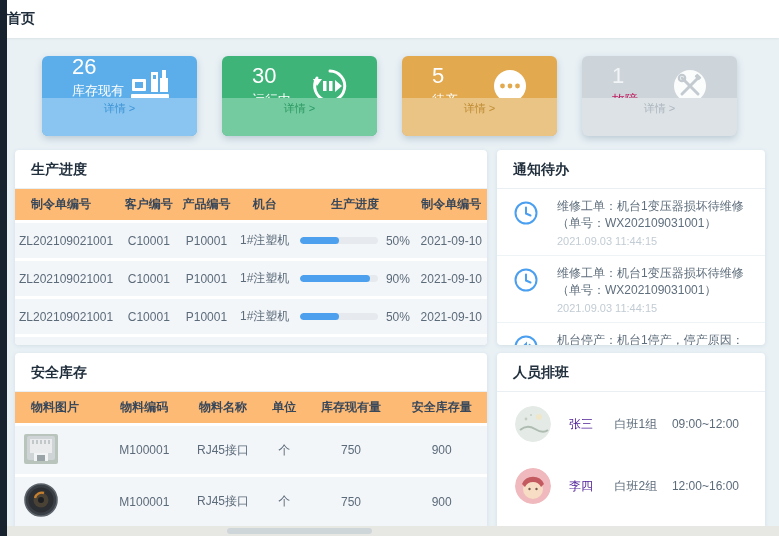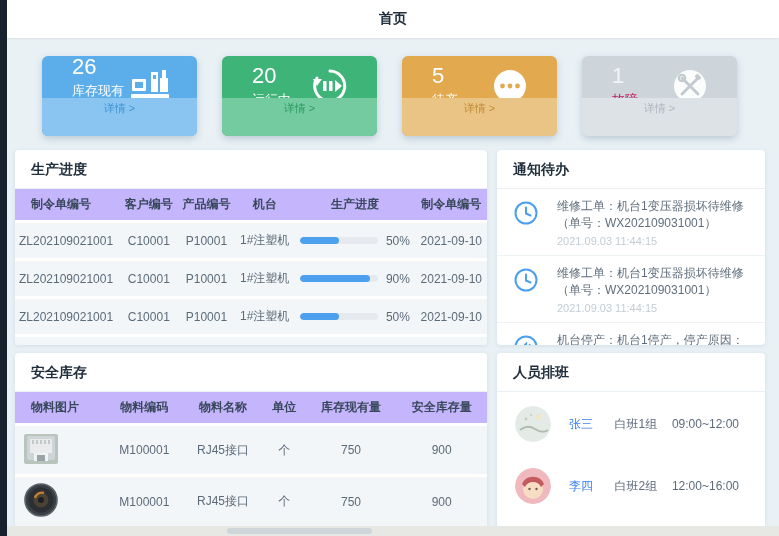--- a/index.html
+++ b/index.html
@@ -3,21 +3,21 @@
 <meta charset="utf-8">
 <style>
   * { margin:0; padding:0; box-sizing:border-box; }
   html,body { width:779px; height:536px; overflow:hidden;
     font-family:"Liberation Sans","DejaVu Sans",sans-serif; }
   body { position:relative; background:#e9f1f5; }
 
   .edge-strip { position:absolute; left:0; top:0; width:7px; height:536px; background:#18222e; z-index:5; }
 
   .topbar { position:absolute; left:7px; top:0; width:772px; height:38px; background:#ffffff;
-    display:flex; align-items:center; padding-left:0; box-shadow:0 1px 2px rgba(0,0,0,.06); z-index:4;justify-content:center; }
+    display:flex; align-items:center; padding-left:0; box-shadow:0 1px 2px rgba(0,0,0,.06); z-index:4; }
   .topbar .page-title { font-size:14px; font-weight:bold; color:#22303e; }
 
   .content { position:absolute; left:7px; top:38px; width:772px; height:488px; padding:16px 14px 0 8px; }
 
   
   .cards-row { display:flex; gap:25px; margin:2px 28px 14px 27px; }
   .stat-card { position:relative; flex:1; height:80px; border-radius:6px;
     box-shadow:0 3px 7px rgba(60,90,120,.25); color:#ffffff; overflow:hidden; cursor:pointer; }
   .stat-card .card-body { display:flex; align-items:center; justify-content:space-between;
     height:60px; padding:0 26px 0 30px; }
@@ -29,21 +29,21 @@
 
   
   .panels { display:grid; grid-template-columns:472px 268px; grid-template-rows:195px 176px;
     column-gap:10px; row-gap:8px; }
   .panel { background:#ffffff; border-radius:4px; box-shadow:0 1px 4px rgba(80,110,140,.14); overflow:hidden; }
   .panel-title { font-size:14px; font-weight:bold; color:#22303e; padding:11px 16px 9px;
     border-bottom:1px solid #e9eff3; }
 
   
   table { width:100%; border-collapse:separate; border-spacing:0 3px; font-size:12px; margin-top:-3px; }
-  thead th { background:#c4b5fd; color:#38475a; font-weight:bold; padding:7px 4px; text-align:center; white-space:nowrap; }
+  thead th { background:#fdba74; color:#38475a; font-weight:bold; padding:7px 4px; text-align:center; white-space:nowrap; }
   tbody td { background:#f3f6f9; color:#5c6b7a; padding:8px 4px; text-align:center; white-space:nowrap; }
   thead th:first-child, tbody td:first-child { text-align:left; padding-left:16px; }
   .prod-table tbody td { padding:9px 4px; }
 
   .progress-wrap { display:inline-flex; align-items:center; gap:8px; }
   .progress-track { width:78px; height:7px; border-radius:4px; background:#e6eaef; overflow:hidden; }
   .progress-fill { height:100%; border-radius:4px; background:#4da0ee; }
   .progress-label { color:#5c6b7a; font-size:12px; }
 
   .stock-table tbody td { padding:4px; }
@@ -52,21 +52,21 @@
   
   .notif-item { display:flex; gap:18px; padding:9px 14px 8px 16px; border-bottom:1px solid #eef3f6; }
   .notif-item:last-child { border-bottom:none; }
   .notif-icon { flex:0 0 26px; padding-top:2px; }
   .notif-text { font-size:12px; color:#5f6e7c; line-height:1.45; }
   .notif-time { font-size:11px; color:#c2ccd4; margin-top:2px; }
 
   
   .sched-row { display:flex; align-items:center; padding:8px 18px; }
   .sched-avatar { width:36px; height:36px; border-radius:50%; overflow:hidden; flex:0 0 36px; }
-  .sched-name { font-size:12px; color:#3b82f6; width:62px; margin-left:18px; }
+  .sched-name { font-size:12px; color:#4c1d95; width:62px; margin-left:18px; }
   .sched-shift { font-size:12px; color:#5c6b7a; width:78px; }
   .sched-time { font-size:12px; color:#5c6b7a; margin-left:auto; padding-right:8px; }
 
   .bottom-scroll { position:absolute; left:7px; bottom:0; width:772px; height:10px; background:#e7e7e4; z-index:6; }
   .bottom-scroll .thumb { position:absolute; left:220px; top:2px; width:145px; height:6px;
     border-radius:3px; background:#cfd6da; }
 </style>
 </head>
 <body>
 
@@ -97,21 +97,21 @@
             <rect x="33" y="3" width="4" height="8" fill="#fff"></rect>
           </svg>
         </div>
       </div>
       <div class="card-footer" style="background: rgb(137, 197, 240); color: rgb(63, 148, 214);">详情 &gt;</div>
     </div>
 
     <div class="stat-card" style="background: rgb(62, 180, 120);">
       <div class="card-body">
         <div>
-          <div class="num">20</div>
+          <div class="num">30</div>
           <div class="lbl">运行中</div>
         </div>
         <div class="card-icon">
           <svg width="38" height="38" viewBox="0 0 38 38">
             <path d="M19 4 A15 15 0 1 1 6 11" fill="none" stroke="#fff" stroke-width="3" stroke-linecap="round"></path>
             <polygon points="2,12 11,12 6,19" fill="#fff"></polygon>
             <rect x="12" y="14" width="3.5" height="10" fill="#fff"></rect>
             <rect x="18" y="14" width="3.5" height="10" fill="#fff"></rect>
             <polygon points="24,13 24,25 31,19" fill="#fff"></polygon>
           </svg>

